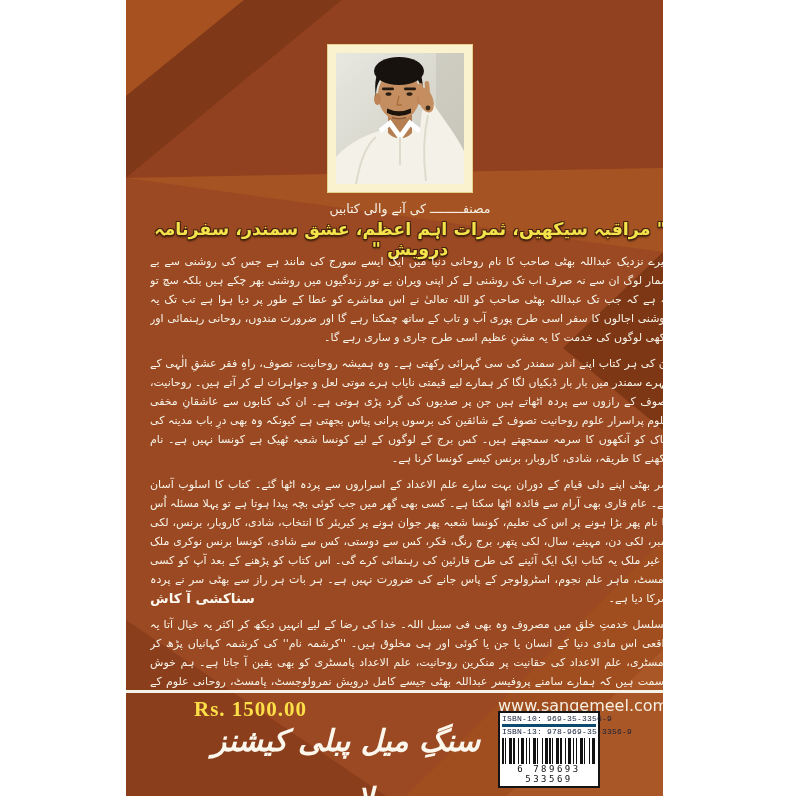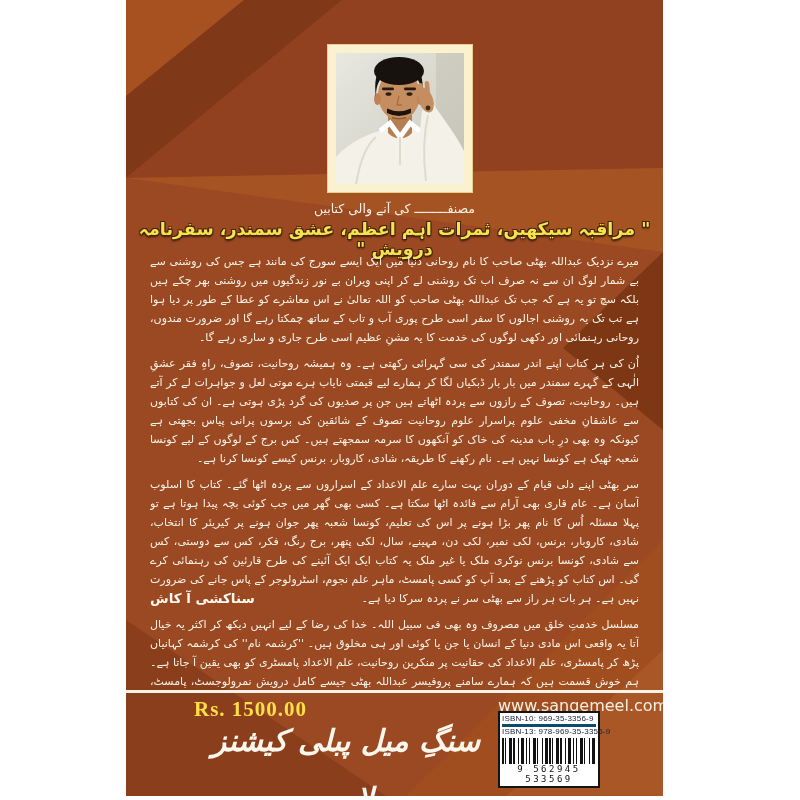--- a/index.html
+++ b/index.html
@@ -1,20 +1,20 @@
 <!DOCTYPE html>
 <html><head>
 <meta charset="utf-8">
 <style>
   html,body{margin:0;padding:0;}
   .page{position:relative;width:800px;height:800px;background:#ffffff;overflow:hidden;
         font-family:"DejaVu Sans",sans-serif;}
   .cover{position:absolute;left:126px;top:0;width:537px;height:796px;overflow:hidden;background:#9b4922;}
   .cover-bg{position:absolute;left:0;top:0;width:100%;height:100%;display:block;}
-  .content{position:absolute;left:0;top:0;width:100%;height:100%;}
+  .content{position:absolute;left:0;top:0;width:100%;height:100%;padding-left:31px;}
 
   
   .photo-frame{position:absolute;left:201px;top:44px;width:146px;height:149px;
                background:#faf2cf;border:1px solid #e6cf8f;box-sizing:border-box;padding:8px;}
   .photo{width:100%;height:100%;background:#d8d7cd;overflow:hidden;}
   .photo svg{display:block;width:100%;height:100%;}
 
   
   .upcoming{position:absolute;top:201px;left:0;width:100%;text-align:center;
             color:#f6f1e4;font-size:12.5px;direction:rtl;}
@@ -34,21 +34,21 @@
   
   .price{position:absolute;top:697px;left:68px;font-family:"Liberation Serif",serif;
          font-weight:bold;font-size:21px;color:#fde047;letter-spacing:1px;}
   .pub-calligraphy{position:absolute;top:712px;left:50px;width:340px;text-align:center;direction:rtl;
          color:#fbf7ec;font-size:30px;font-weight:bold;line-height:58px;font-style:italic;}
   .website{position:absolute;top:696px;left:372px;width:102px;text-align:center;
          color:#f6efe2;font-size:16px;white-space:nowrap;}
   .isbn-box{position:absolute;top:711px;left:372px;width:102px;background:#ffffff;
          border:2px solid #141414;box-sizing:border-box;padding:1px 2px 2px 2px;}
   .isbn-line{font-size:8px;line-height:10px;color:#14203a;white-space:nowrap;
-         font-family:Liberation Sans, sans-serif;letter-spacing:.2px;}
+         font-family:Liberation Mono, monospace;letter-spacing:.2px;}
   .isbn-line + .isbn-line{border-top:3px solid #0c4a6e;}
   .barcode{height:26px;margin-top:1px;
       background:repeating-linear-gradient(90deg,
         #111 0 1.5px,#fff 1.5px 3px,#111 3px 4px,#fff 4px 7px,
         #111 7px 10px,#fff 10px 11px,#111 11px 12.5px,#fff 12.5px 16px,
         #111 16px 17px,#fff 17px 19px,#111 19px 22px,#fff 22px 23.5px);}
   .barcode-num{font-size:9px;line-height:10px;text-align:center;color:#111;
       letter-spacing:2.5px;font-family:"DejaVu Sans Mono",monospace;}
 </style>
 </head>
@@ -142,18 +142,18 @@
       <div class="divider"></div>
 
       <div class="price">Rs. 1500.00</div>
       <div class="pub-calligraphy">سنگِ میل پبلی کیشنز ،لاہور</div>
       <div class="website">www.sangemeel.com</div>
 
       <div class="isbn-box">
         <div class="isbn-line">ISBN-10:  969-35-3356-9</div>
         <div class="isbn-line">ISBN-13:  978-969-35-3356-9</div>
         <div class="barcode"></div>
-        <div class="barcode-num">9 562945 533569</div>
+        <div class="barcode-num">6 789693 533569</div>
       </div>
 
     </div>
   </div>
 </div>
 
 </body></html>

